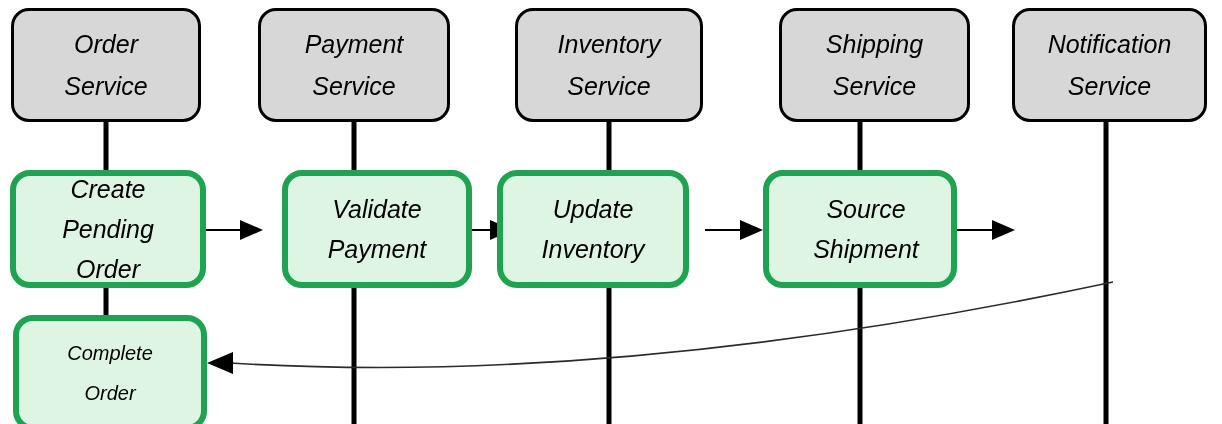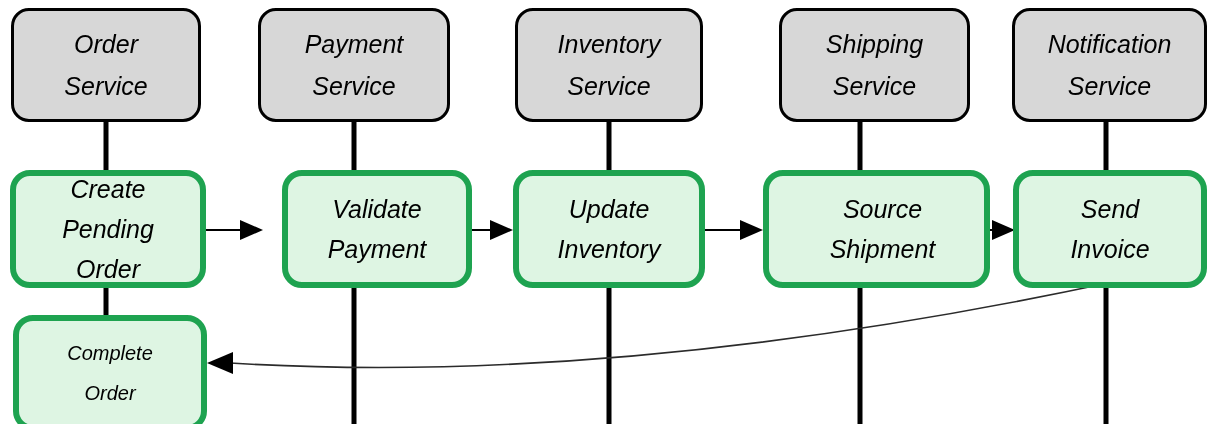--- a/index.html
+++ b/index.html
@@ -90,22 +90,22 @@
     line-height: 40px;
   }
   
   .svc-1 { left: 11px;   width: 190px; }
   .svc-2 { left: 258px;  width: 192px; }
   .svc-3 { left: 515px;  width: 188px; }
   .svc-4 { left: 767px;  width: 191px; margin-left: 12px; }
   .svc-5 { left: 1012px; width: 195px; align-items: center; }
   .stp-1 { left: 10px;   width: 196px; text-align: center; }
   .stp-2 { left: 263px;  width: 190px; margin-left: 19px; }
-  .stp-3 { left: 513px;  width: 192px; }
-  .stp-4 { left: 763px;  width: 227px; padding-left: 12px; }
+  .stp-3 { left: 497px;  width: 192px; }
+  .stp-4 { left: 763px;  width: 194px; padding-left: 12px; }
   .stp-5 { left: 1013px; width: 194px; }
   .fin-1 { left: 13px;   width: 194px; }
 </style>
 </head>
 <body>
 
 <div class="canvas">
 
   <svg class="connector-layer" width="1222" height="424" viewBox="0 0 1222 424" xmlns="http://www.w3.org/2000/svg">
 
@@ -169,23 +169,19 @@
 Payment</span>
   </div>
   <div class="box step-box stp-3">
     <span class="label">Update
 Inventory</span>
   </div>
   <div class="box step-box stp-4">
     <span class="label">Source
 Shipment</span>
   </div>
-  <div class="box step-box stp-5">
-    <span class="label">Send
-Invoice</span>
-  </div>
 
   <div class="box final-box fin-1">
     <span class="label">Complete
 Order</span>
   </div>
 
 </div>
 
 </body></html>

